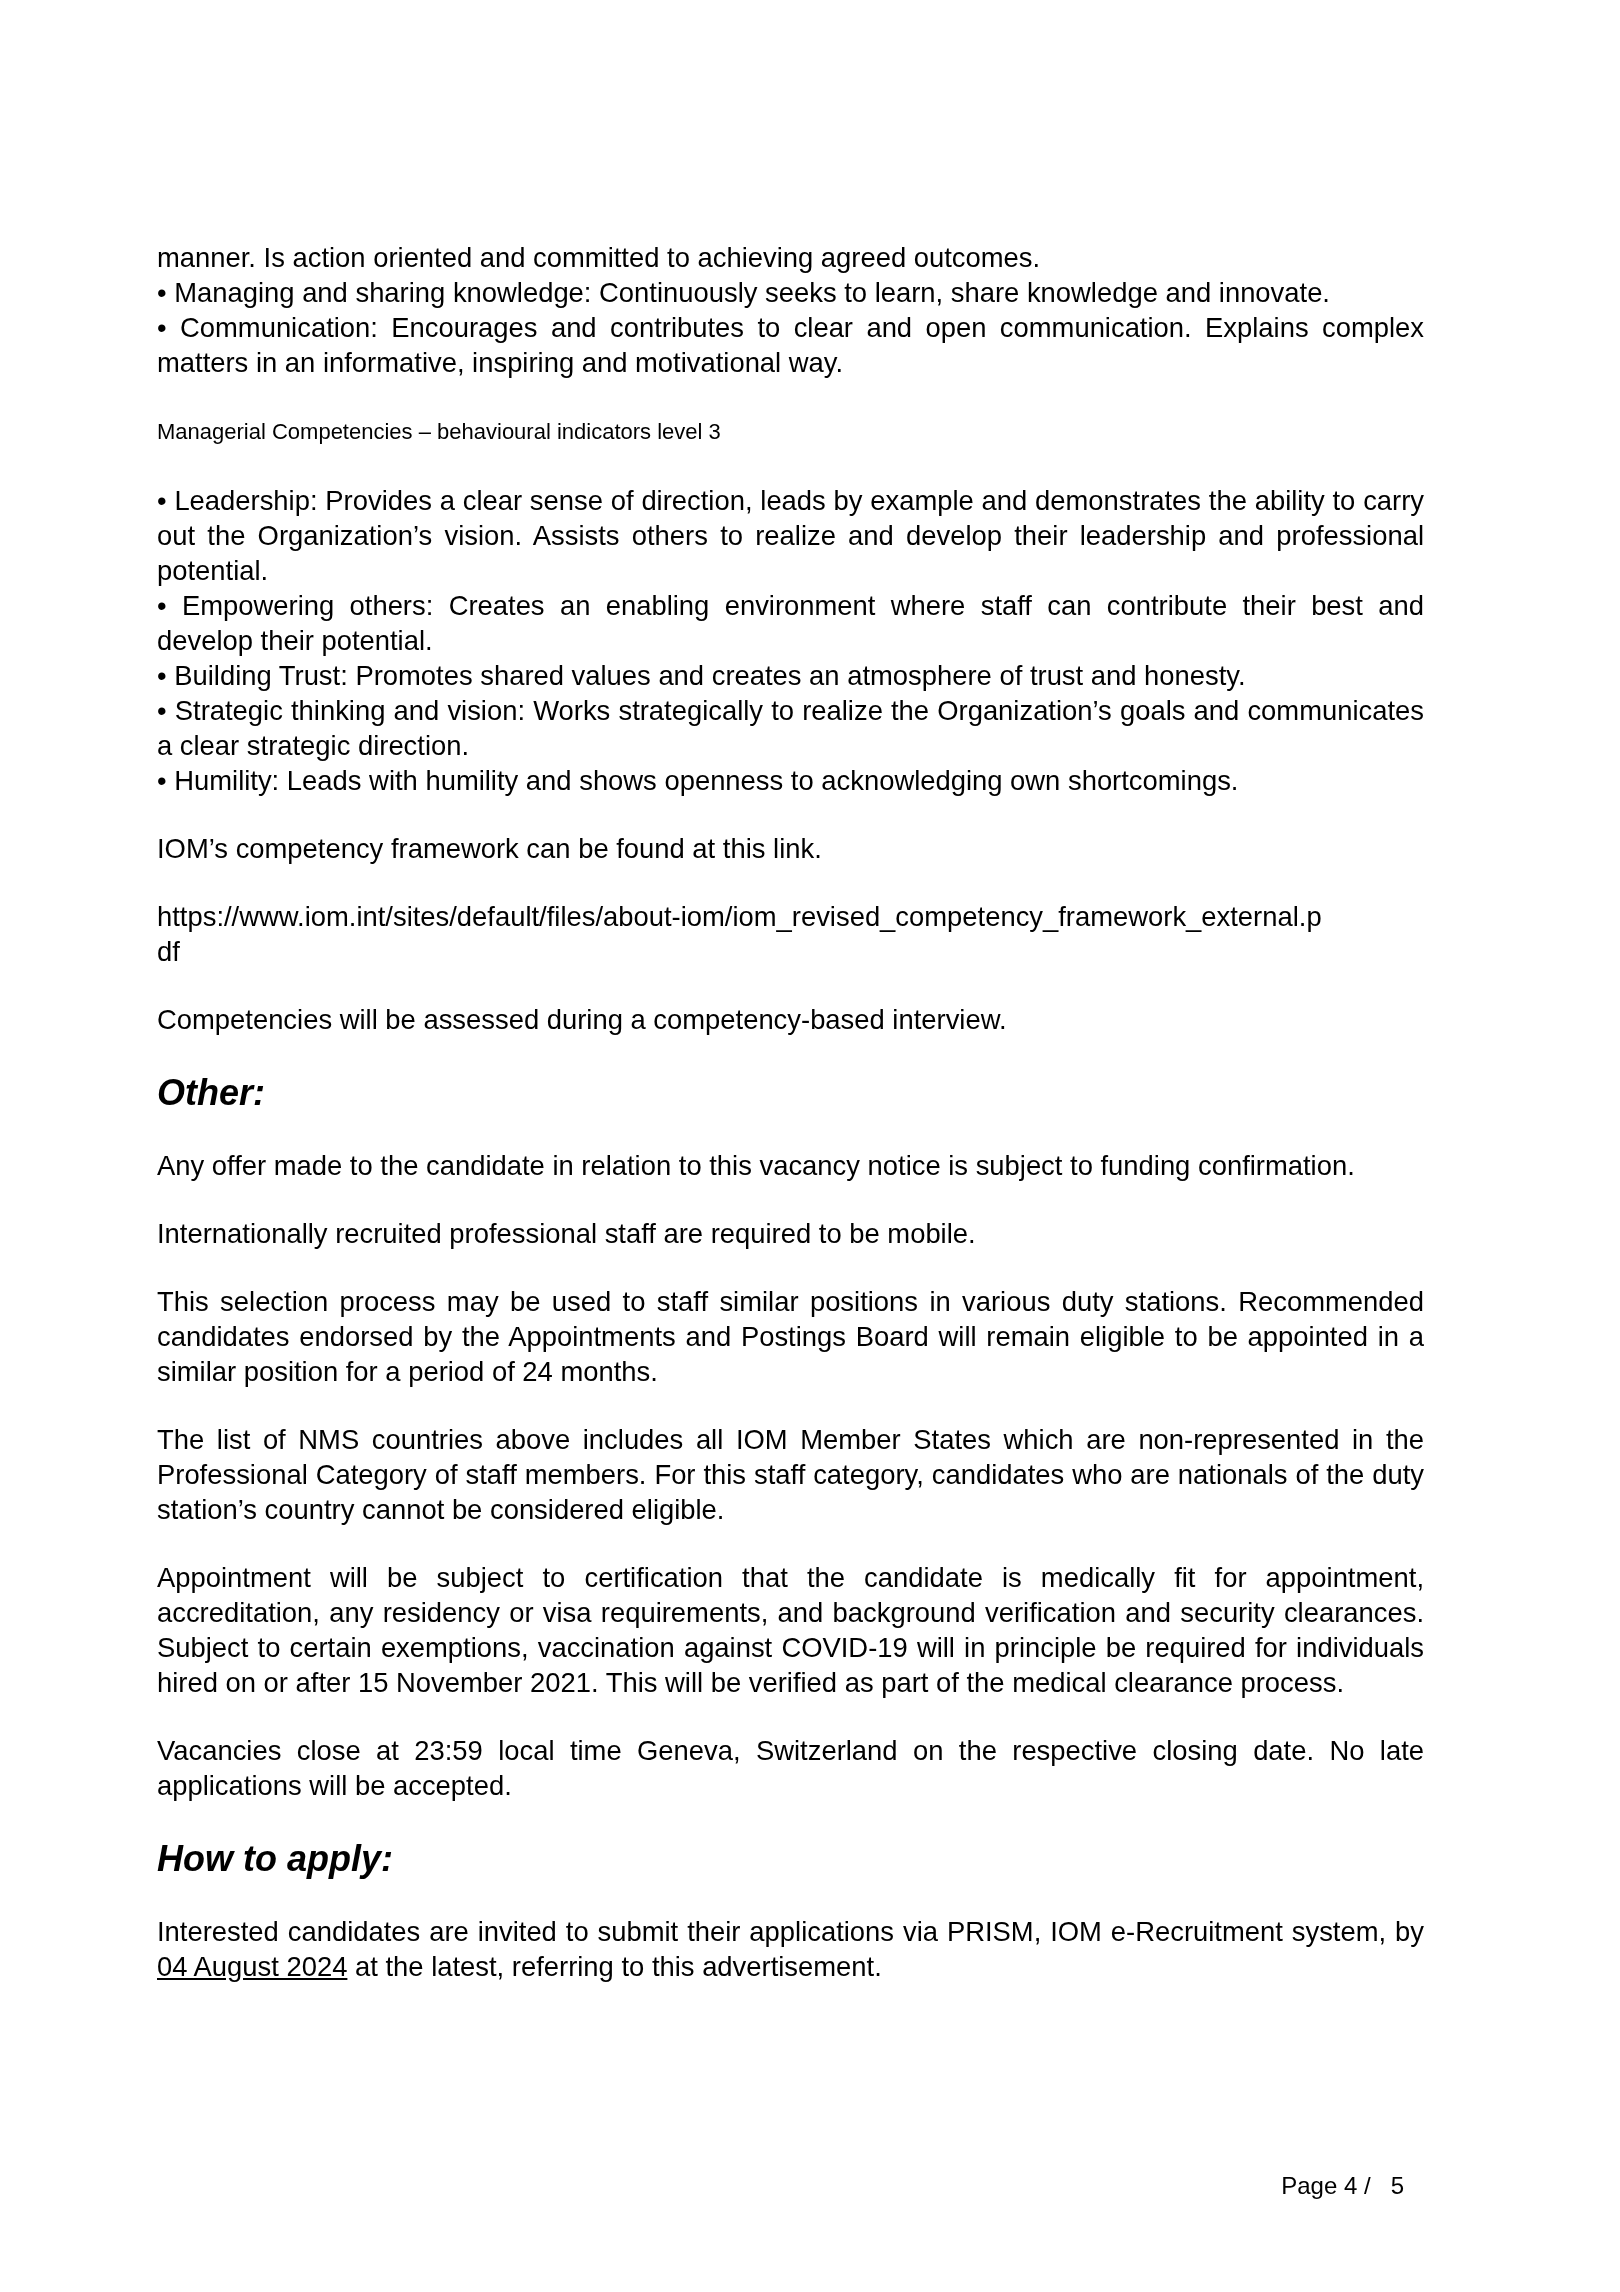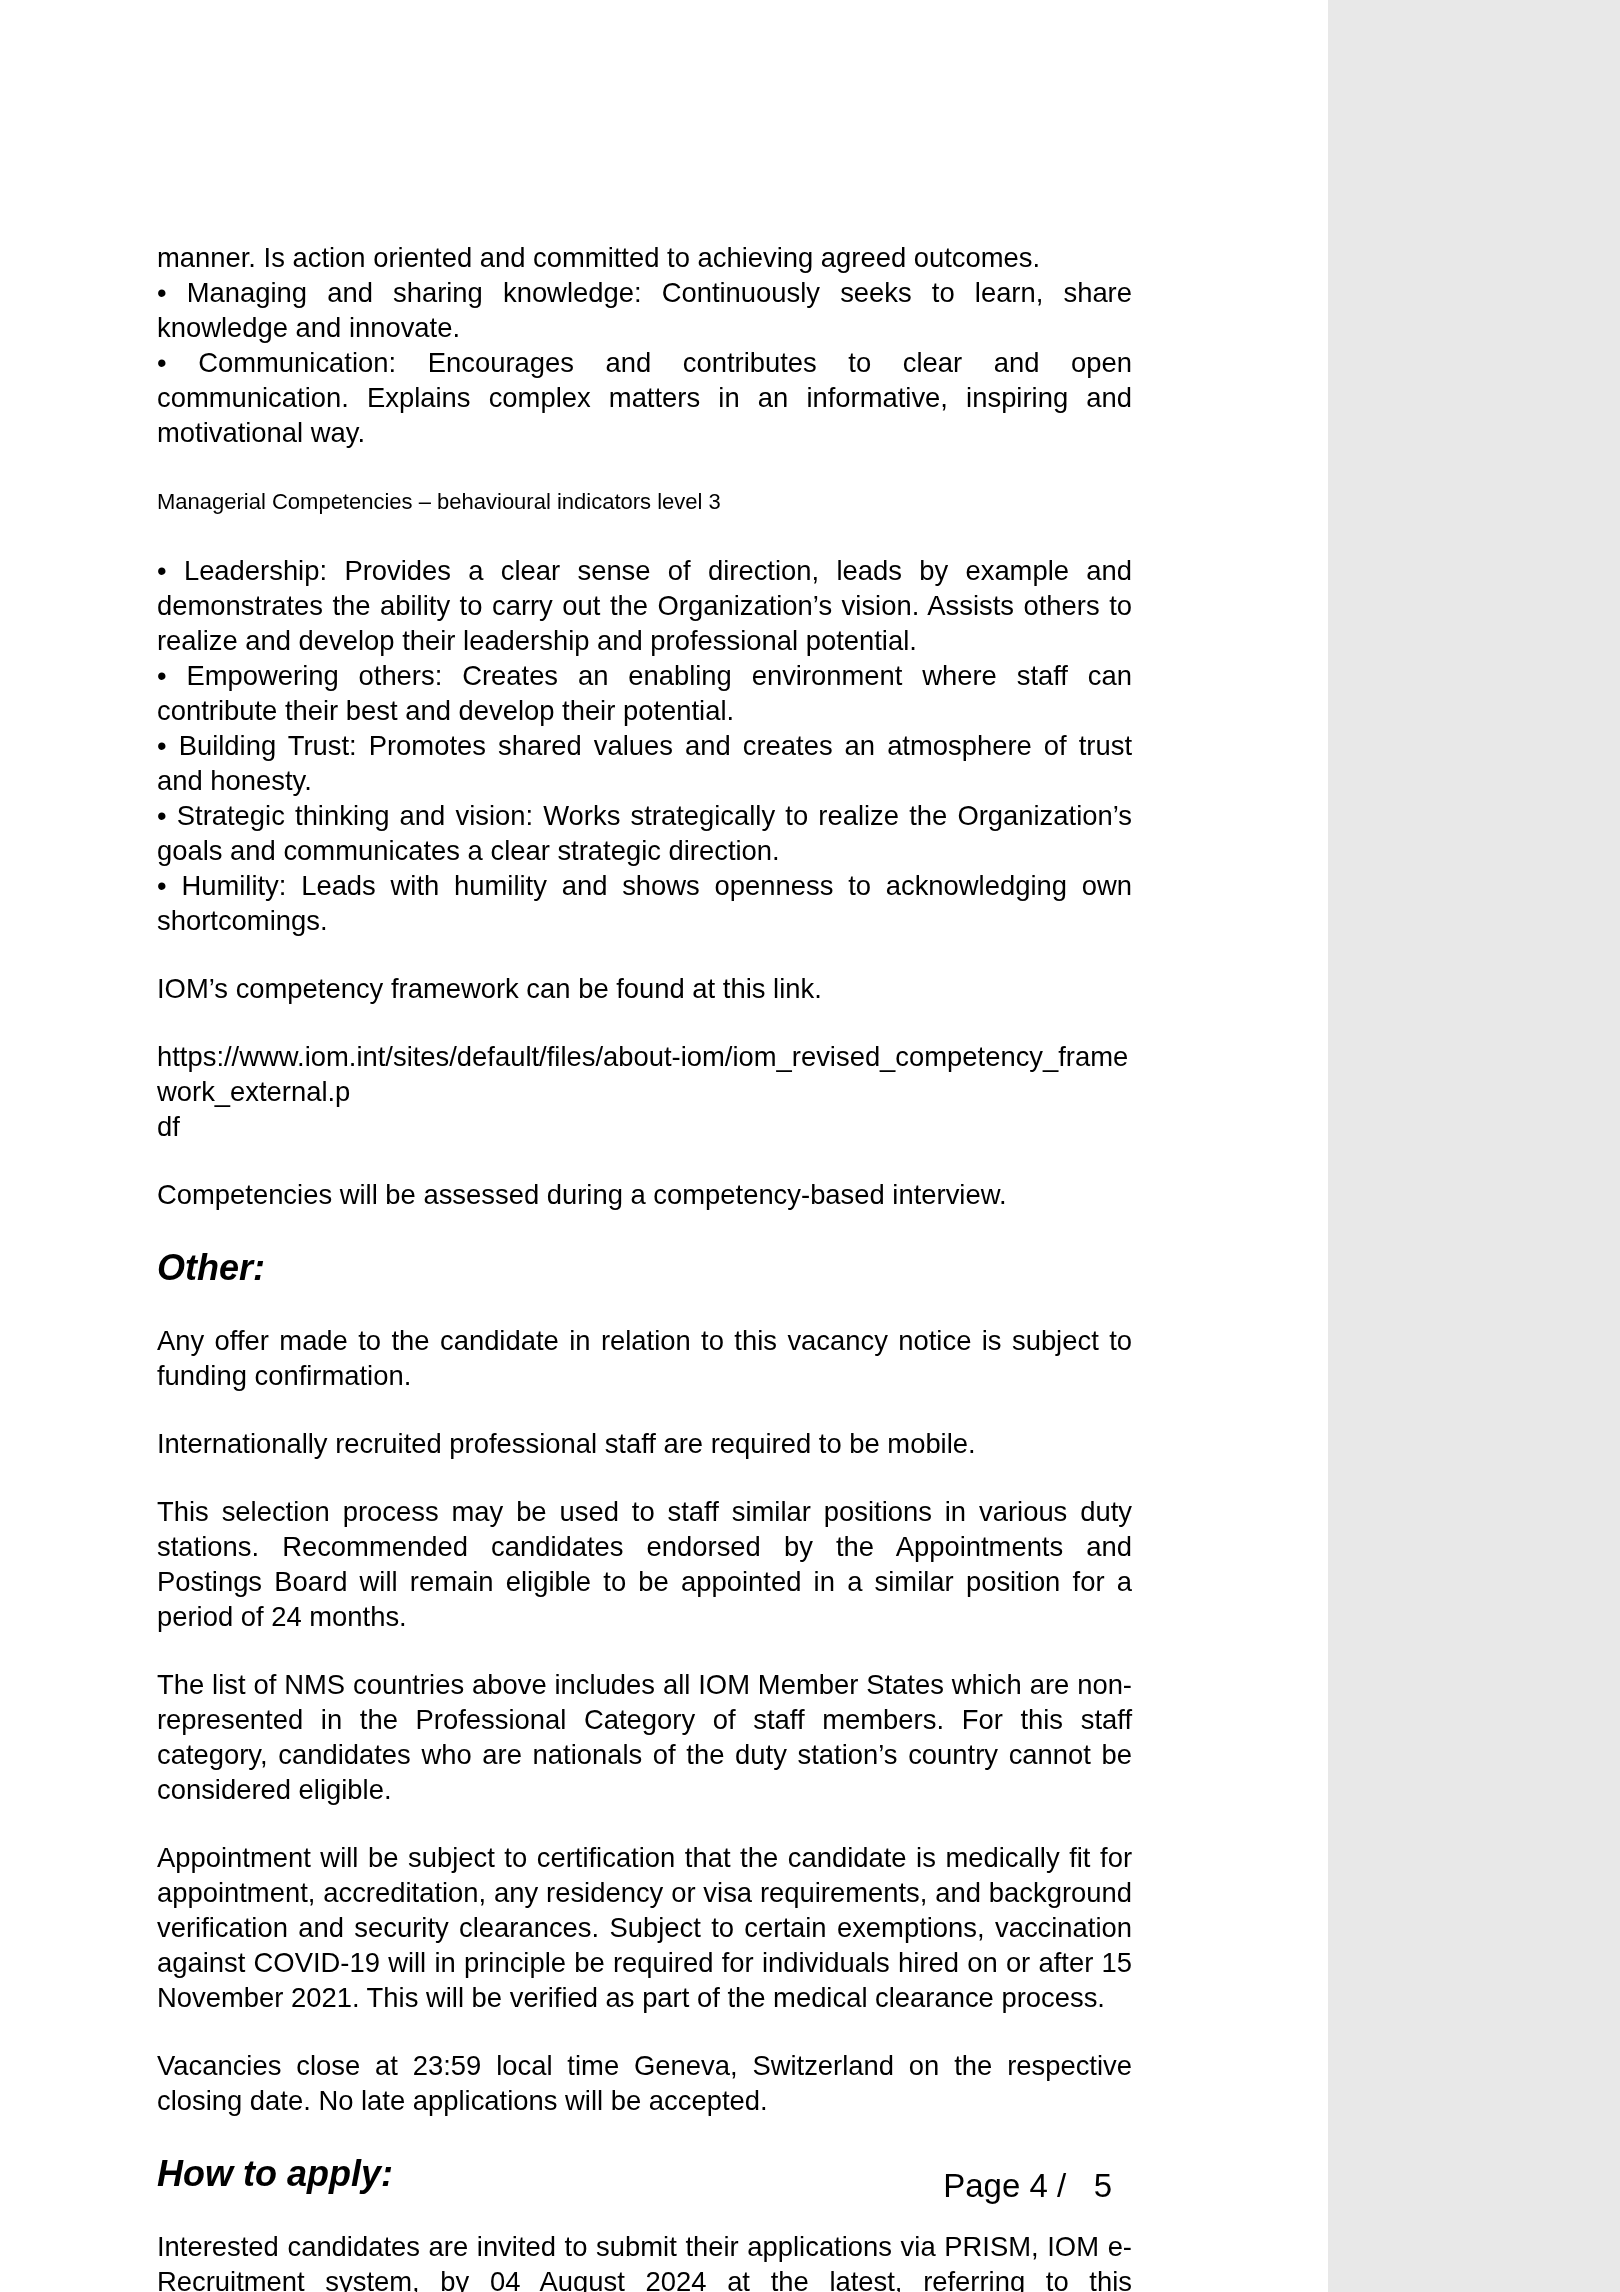--- a/index.html
+++ b/index.html
@@ -1,18 +1,18 @@
 <!DOCTYPE html>
 <html><head>
 <meta charset="utf-8">
 <style>
   html,body{margin:0;padding:0;background:#e8e8e8;}
   .page{
     position:relative;
-    width:1328px;
+    width:1620px;
     height:2293px;
     background:#ffffff;
     color:#000000;
     font-family:"Liberation Sans", sans-serif;
     font-size:27.4px;
     line-height:35px;
     overflow:hidden;
     box-sizing:border-box;
     padding:240px 196px 0 157px;
   }
@@ -36,21 +36,21 @@
     margin:0 0 29px 0;
     text-align:left;
   }
   .space-before{margin-top:39px;}
   .big-gap{margin-bottom:74px;}
   .url-block{word-break:break-all;}
   .footer{
     position:absolute;
     top:2170px;
     right:216px;
-    font-size:33px;
+    font-size:24px;
     line-height:31px;
     white-space:pre;
     text-align:right;
   }
 </style>
 </head>
 <body>
 
 <div class="page">
 

